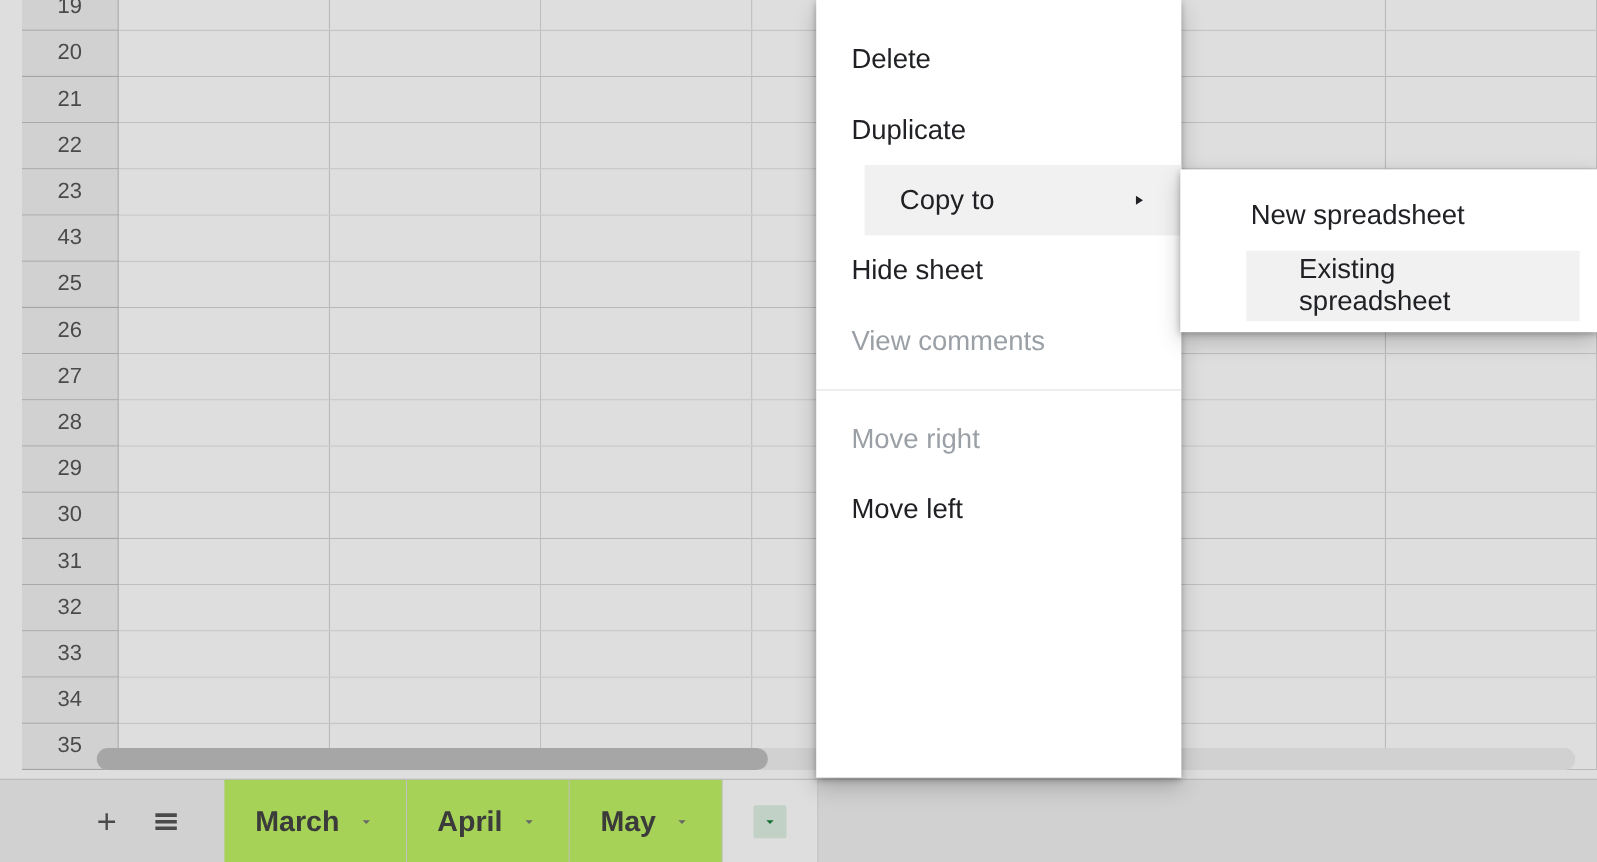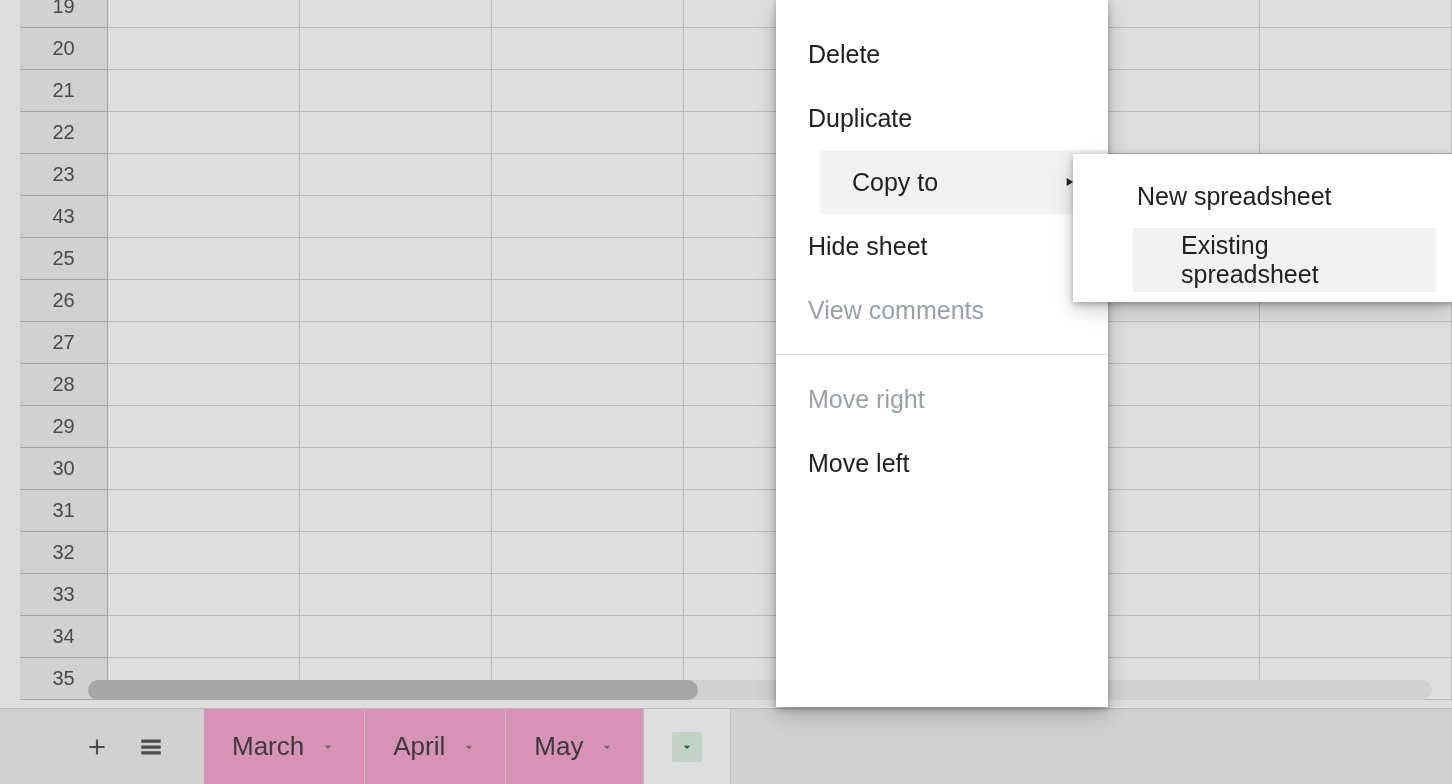--- a/index.html
+++ b/index.html
@@ -114,21 +114,22 @@
     .sheet-tab {
       height: 76px;
       padding: 0 28px;
       display: flex;
       align-items: center;
       gap: 16px;
       font-size: 26px;
       color: #444;
       border-right: 1px solid #ddd;
       cursor: pointer;
-      background: #f9a8d4;
+      background: #bef264;
+      font-weight: bold;
     }
     .sheet-tab.active {
       background: #fff;
       color: #188038;
       font-weight: 500;
       position: relative;
       z-index: 20;
     }
     .tab-caret {
       display: inline-flex;
@@ -141,21 +142,21 @@
       border-radius: 2px;
       display: flex;
       align-items: center;
       justify-content: center;
     }
     .sheet-tab.active .active-caret-box svg { fill: #188038; }
 
     
     .context-menu {
       position: absolute;
-      left: 776px;
+      left: 742px;
       top: 0;
       width: 332px;
       height: 707px;
       background: #fff;
       box-shadow: 0 2px 6px rgba(0,0,0,0.28), 0 8px 20px rgba(0,0,0,0.2);
       z-index: 20;
       padding-top: 22px;
       padding-bottom: 20px;
     }
     .menu-item {

